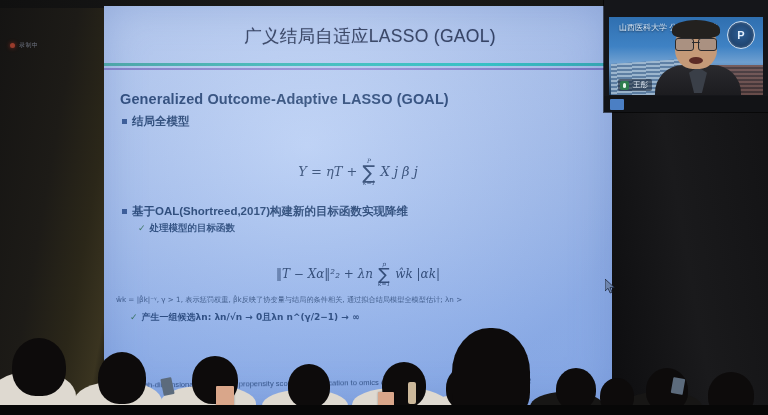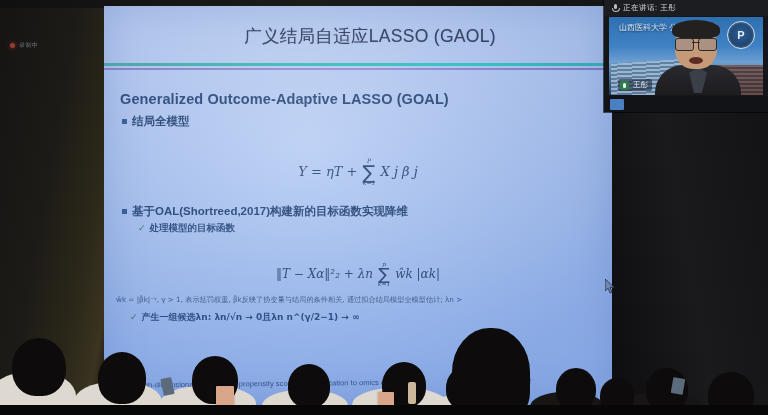--- a/index.html
+++ b/index.html
@@ -358,27 +358,20 @@
       </div>
 
     </div>
   </div>
 
   <svg class="cursor" viewBox="0 0 11 15">
     <polygon points="0,0 0,12 3,9.3 5.2,14 7.1,13.1 5,8.6 9.3,8.5" fill="#6f86ae" stroke="#1f2a3d" stroke-width="0.8"></polygon>
   </svg>
 
   <div id="video-overlay">
-    <div class="vo-topbar">
-      <div class="vo-mic">
-        <div class="cap"></div>
-          <div class="arc"></div>
-      </div>
-      <div class="vo-speaking">正在讲话: 王彤</div>
-    </div>
 
     <div class="vo-frame">
       <div class="vo-bg-sky"></div>
       <div class="vo-building"></div>
       <div class="vo-building2"></div>
       <div class="vo-univ-text">山西医科大学
 公共卫生学院</div>
       <div class="vo-logo">P</div>
 
       <div class="vo-person">

